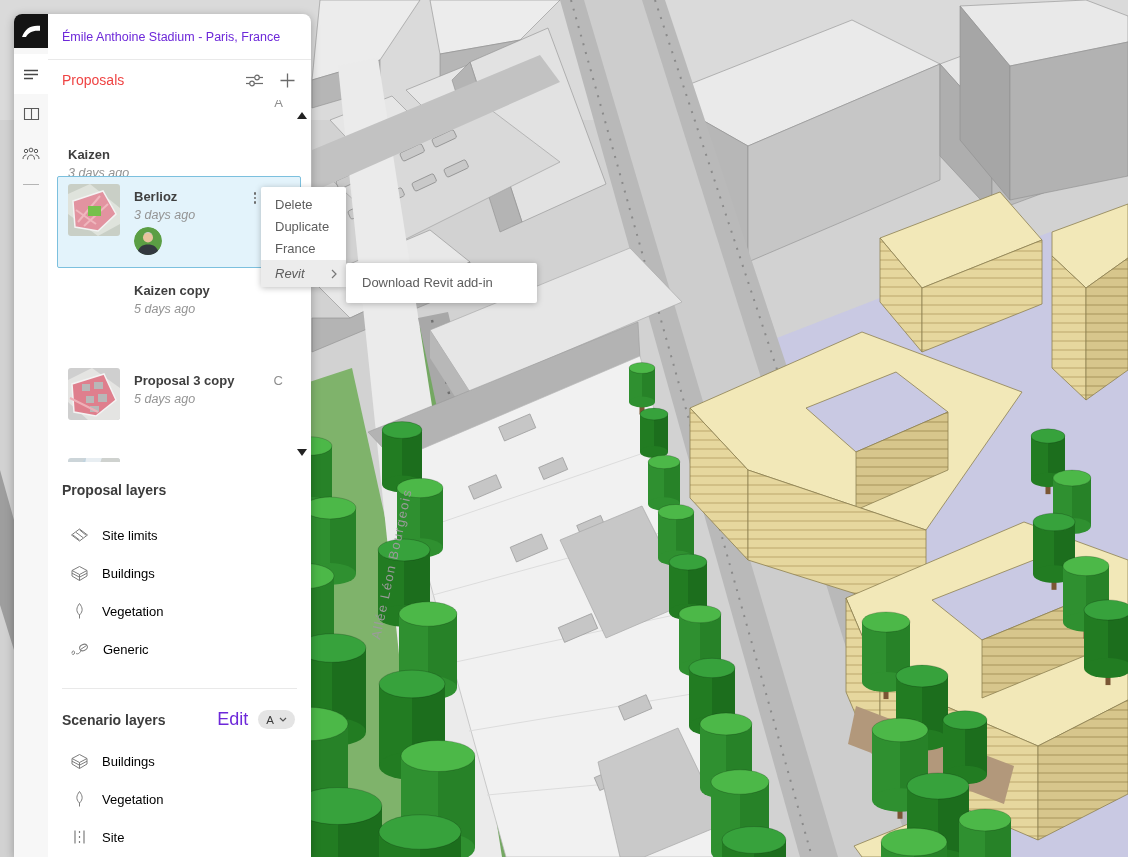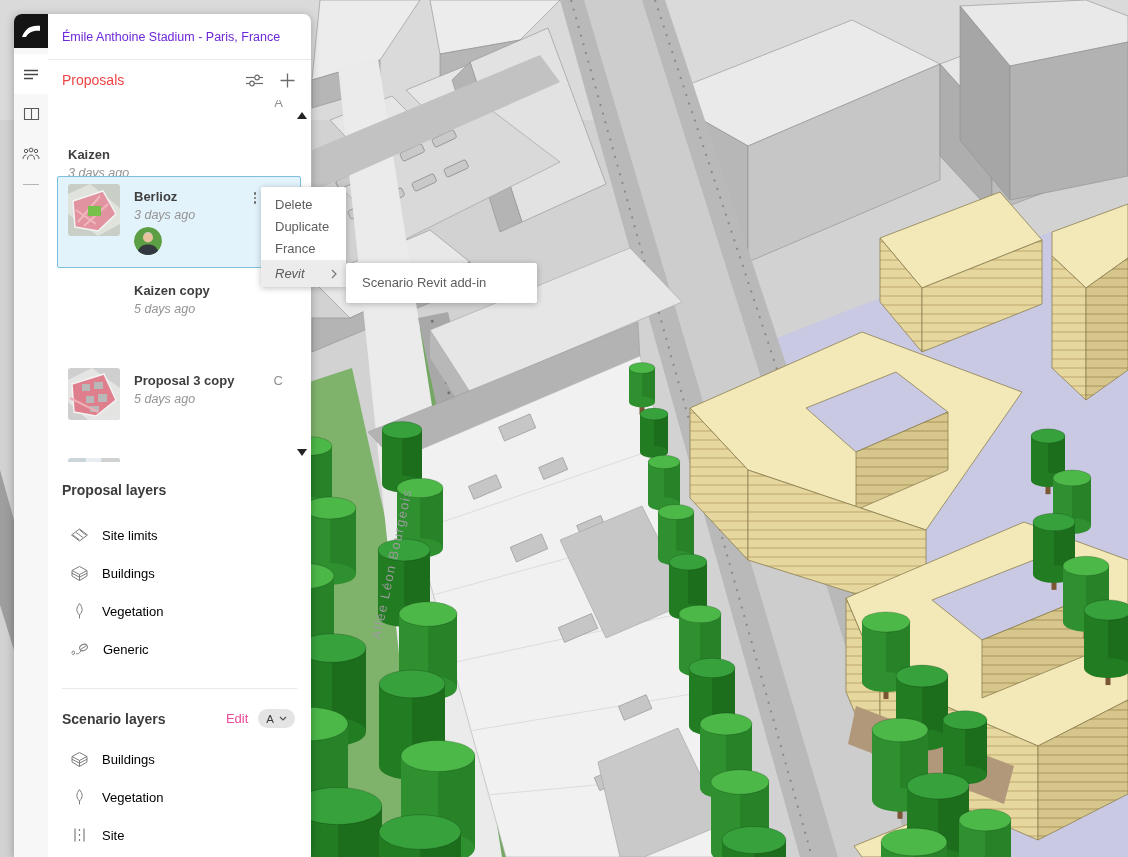--- a/index.html
+++ b/index.html
@@ -46,21 +46,21 @@
   .scroll-down{bottom:6px;border-top:7px solid #222;}
 
   .section-h{font-size:14px;font-weight:bold;color:#3c3c3c;padding:0 14px;}
   .ph-head{margin-top:20px;}
   .layer-list{margin-top:18px;}
   .layer-row{height:38px;display:flex;align-items:center;gap:13px;padding:0 14px 0 22px;
              color:#000000;font-size:13px;cursor:pointer;}
   .divider{border-top:1px solid #e9e9e9;margin:20px 14px 0;}
   .scen-head{margin-top:20px;display:flex;align-items:center;padding:0 16px 0 14px;}
   .scen-right{margin-left:auto;display:flex;align-items:center;gap:10px;}
-  .edit-lbl{font-size:13px;color:#ec4899;font-weight:normal;cursor:pointer;}
+  .edit-lbl{font-size:18px;color:#6d28d9;font-weight:normal;cursor:pointer;}
   .pill{background:#e4e4e4;border-radius:10px;height:19px;display:flex;align-items:center;
         gap:5px;padding:0 8px;font-size:11.5px;color:#3b3b3b;font-weight:normal;cursor:pointer;}
 
   
   .ctx{position:absolute;left:261px;top:187px;width:85px;background:#fff;z-index:20;
        box-shadow:0 1px 6px rgba(0,0,0,.25);border-radius:2px;padding:7px 0 0;
        font-size:13px;color:#5d5d5d;}
   .ctx .mi{height:22px;line-height:22px;padding-left:14px;cursor:pointer;}
   .ctx .revit{height:27px;background:#ececec;margin-top:0;display:flex;
               align-items:center;padding-left:14px;cursor:pointer;font-style:italic;}
@@ -614,14 +614,14 @@
   <div class="revit">
     <span>Revit</span>
     <span class="chev">
       <svg width="6" height="10" viewBox="0 0 6 10">
           <path d="M1 1 L5 5 L1 9" stroke="#777" stroke-width="1.2" fill="none"></path>
         </svg>
     </span>
   </div>
 </div>
 <div class="sub">
-  <div class="mi">Scenario Revit add-in</div>
+  <div class="mi">Download Revit add-in</div>
 </div>
 
 </body></html>

